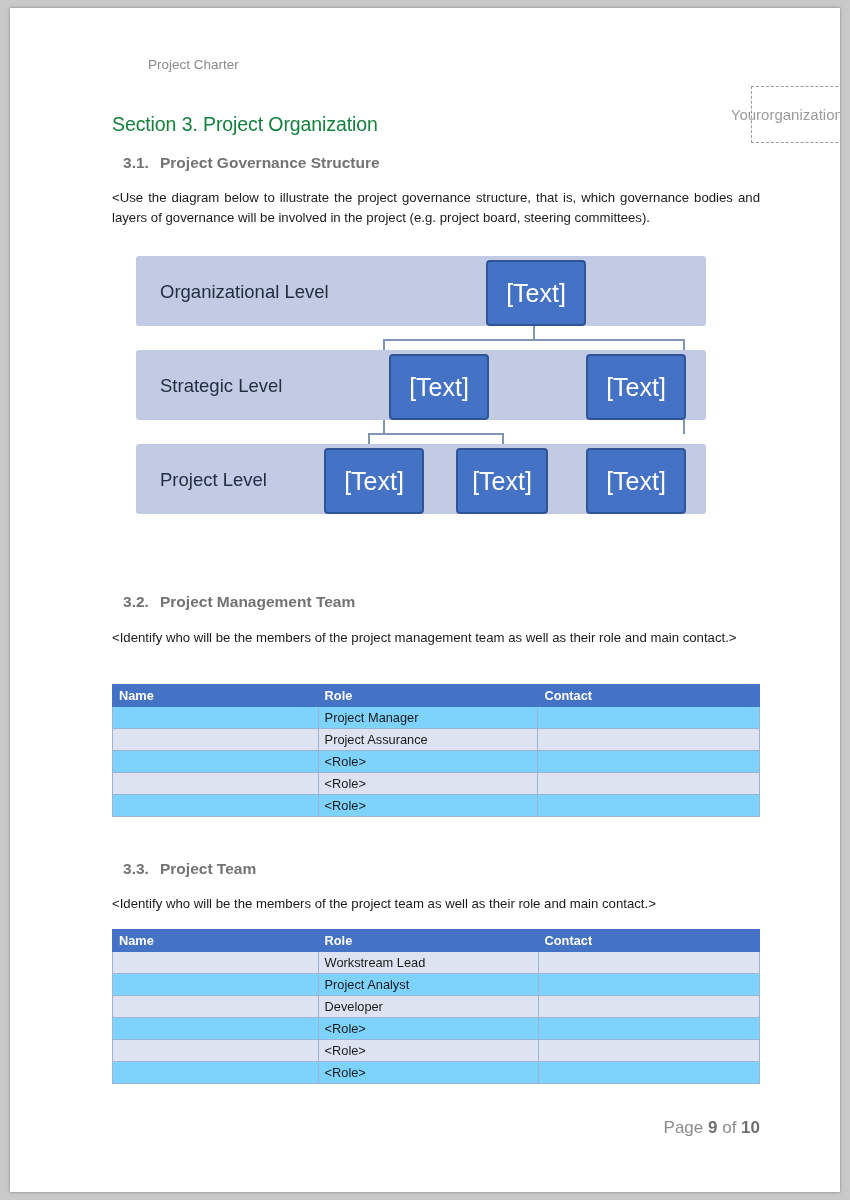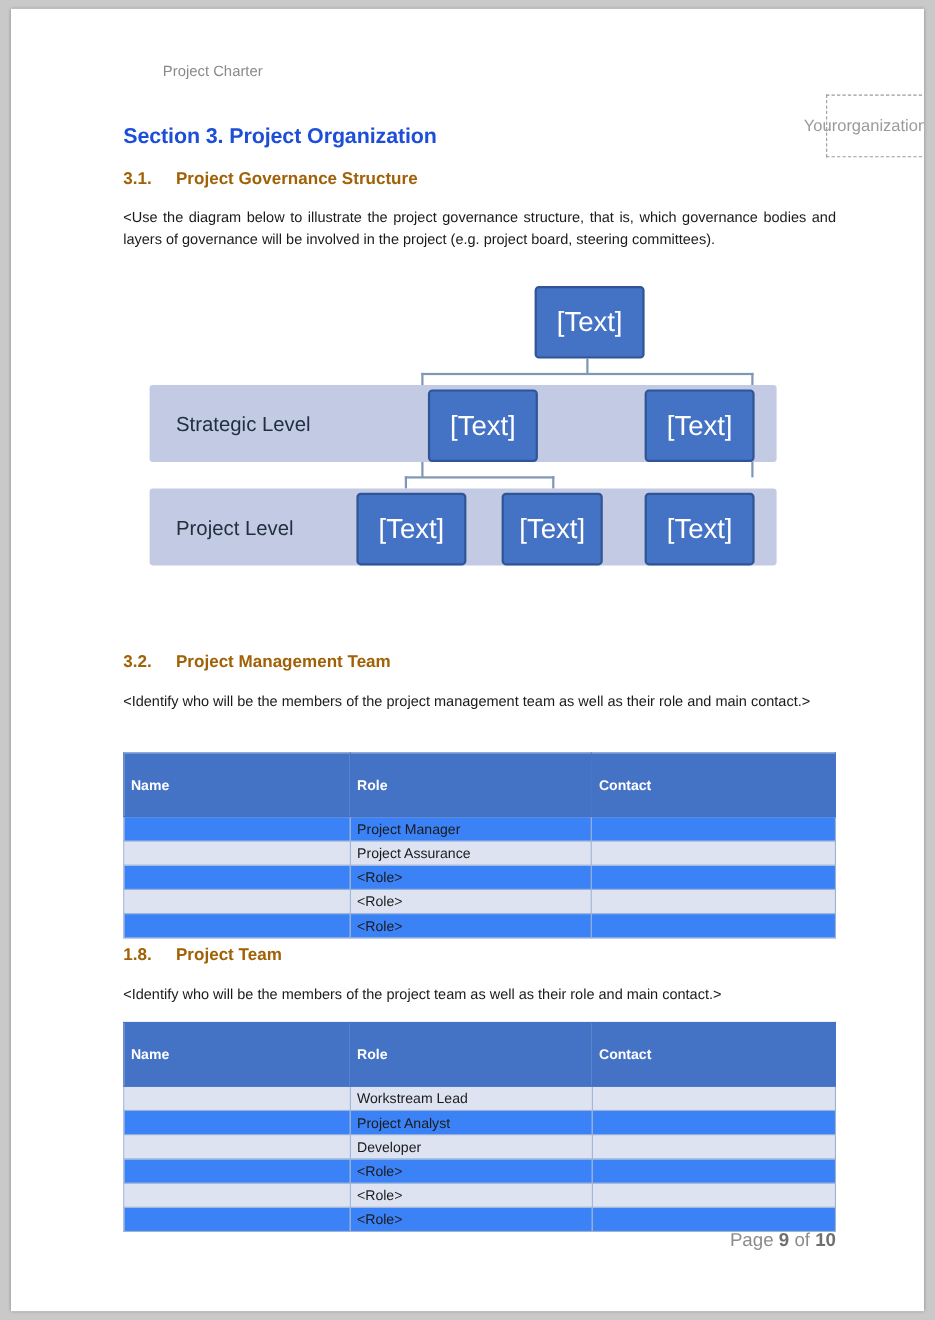--- a/index.html
+++ b/index.html
@@ -61,30 +61,31 @@
     justify-content: center;
   }
 
   
   h1.sec {
     position: absolute;
     top: 105px;
     left: 0;
     margin: 0;
     font-size: 19.5px;
-    font-weight: bold;
-    color: #1d4ed8;
+    font-weight: normal;
+    color: #15803d;
     letter-spacing: -0.1px;
   }
   .sub {
     position: absolute;
     left: 0;
     font-size: 15.5px;
     font-weight: bold;
-    color: #a16207;
+    color: #737373;
+    text-align: center;
   }
   .sub .num { display: inline-block; width: 48px; }
 
   .para {
     position: absolute;
     left: 0;
     width: 648px;
     font-size: 13.2px;
     line-height: 19.5px;
     color: #1a1a1a;
@@ -145,32 +146,32 @@
     left: 0;
     border-collapse: collapse;
     width: 648px;
     font-size: 12.8px;
   }
   table.doc th {
     background: #4472c4;
     color: #ffffff;
     text-align: left;
     font-weight: bold;
-    padding: 21px 6px;
+    padding: 3px 6px;
     border: 1px solid #4472c4;
     font-size: 12.8px;
   }
   table.doc td {
     border: 1px solid #9db3d6;
     padding: 2px 6px;
     height: 17px;
     color: #1a1a1a;
   }
   table.doc tr.alt td { background: #dde3f1; }
-  table.doc tr.plain td { background: #3b82f6; }
+  table.doc tr.plain td { background: #7dd3fc; }
   .col-name { width: 196px; }
   .col-role { width: 210px; }
   .col-contact { width: 212px; }
 
   .footer {
     position: absolute;
     left: 0;
     width: 648px;
     text-align: right;
     font-size: 17px;
@@ -194,20 +195,23 @@
     </div>
 
     <h1 class="sec">Section 3. Project Organization</h1>
 
     <div class="sub" style="top:146px;">
       <span class="num">3.1.</span><span>Project Governance Structure</span>
     </div>
     <div class="para" style="top:180px;">&lt;Use the diagram below to illustrate the project governance structure, that is, which governance bodies and layers of governance will be involved in the project (e.g. project board, steering committees).</div>
 
     <div class="diagram">
+      <div class="band band1">
+        <div class="blabel">Organizational Level</div>
+      </div>
       <div class="band band2">
         <div class="blabel">Strategic Level</div>
       </div>
       <div class="band band3">
         <div class="blabel">Project Level</div>
       </div>
 
       <div class="connector" style="left:397px; top:70px; width:2px; height:14px;"></div>
       <div class="connector" style="left:247px; top:83px; width:302px; height:2px;"></div>
       <div class="connector" style="left:247px; top:83px; width:2px; height:11px;"></div>
@@ -263,21 +267,21 @@
         </tr>
         <tr class="plain">
           <td></td>
           <td>&lt;Role&gt;</td>
           <td></td>
         </tr>
       </tbody>
     </table>
 
     <div class="sub" style="top:852px;">
-      <span class="num">1.8.</span><span>Project Team</span>
+      <span class="num">3.3.</span><span>Project Team</span>
     </div>
     <div class="para" style="top:886px;">&lt;Identify who will be the members of the project team as well as their role and main contact.&gt;</div>
 
     <table class="doc" style="top:921px;">
       <thead>
         <tr>
           <th class="col-name">Name</th>
           <th class="col-role">Role</th>
           <th class="col-contact">Contact</th>
         </tr>

